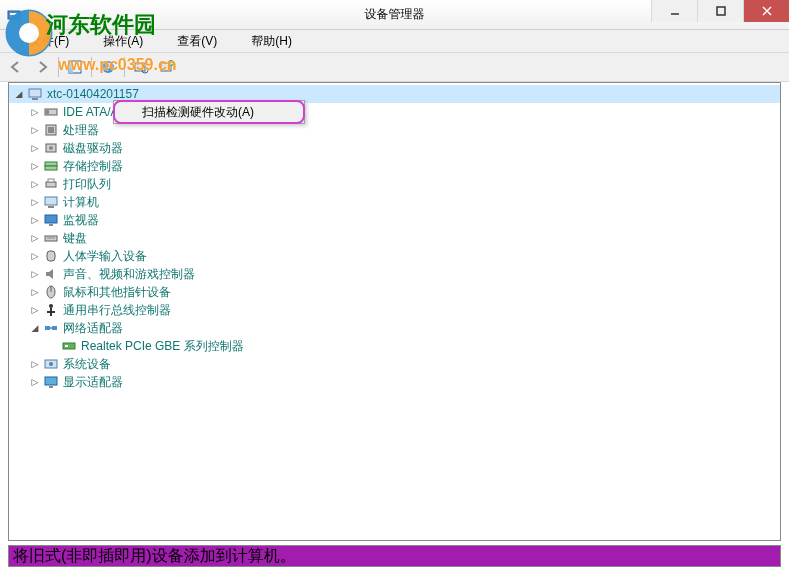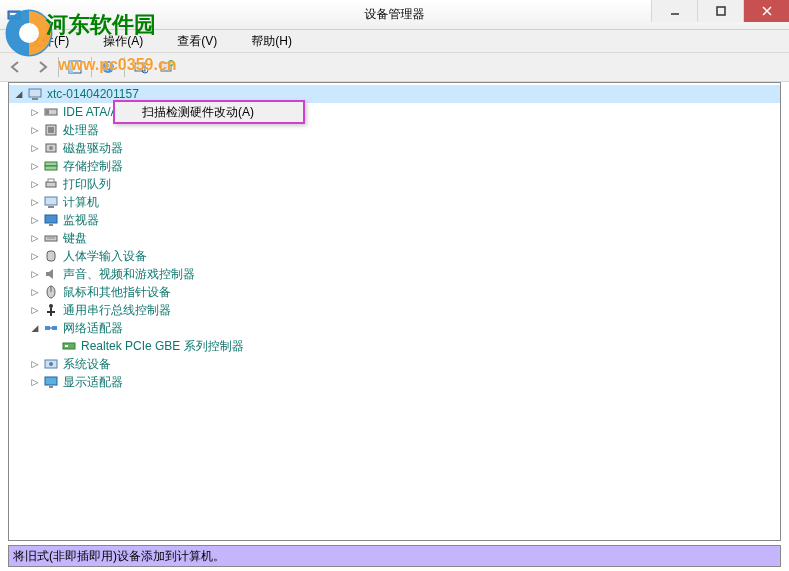--- a/index.html
+++ b/index.html
@@ -23,24 +23,24 @@
 .tree { padding: 2px 0; font-size: 12px; }
 .tree-row { display: flex; align-items: center; height: 18px; padding-left: 4px; white-space: nowrap; }
 .tree-row.selected { background: #cce8ff; }
 .tree-row.level1 { padding-left: 20px; }
 .tree-row.level2 { padding-left: 52px; }
 .expander { width: 12px; height: 12px; display: inline-flex; align-items: center; justify-content: center; font-size: 9px; color: #555; margin-right: 2px; }
 .node-icon { width: 16px; height: 16px; margin-right: 4px; display: inline-flex; align-items: center; justify-content: center; }
 .node-label { color: #0f766e; }
 
 .context-menu { position: absolute; top: 100px; left: 113px; width: 192px; background: #f0f0f0; border: 1px solid #a0a0a0; box-shadow: 2px 2px 4px rgba(0,0,0,0.2); font-size: 12px; }
-.context-item { height: 22px; display: flex; align-items: center; padding-left: 28px; }
+.context-item { height: 22px; display: flex; align-items: center; padding-left: 28px; border-radius: 7px; }
 .context-item.highlighted { outline: 2px solid #d040d0; outline-offset: -1px; }
 
-.statusbar { position: absolute; bottom: 4px; left: 8px; right: 8px; height: 22px; border: 1px solid #888; background: #c4b5fd; font-size: 12px; display: flex; align-items: center; padding-left: 4px; }
+.statusbar { position: absolute; bottom: 4px; left: 8px; right: 8px; height: 22px; border: 1px solid #888; background: #a21caf; font-size: 16px; display: flex; align-items: center; padding-left: 4px; }
 
 .watermark { position: absolute; top: 8px; left: 4px; pointer-events: none; opacity: 0.95; z-index: 50; }
 .watermark-text { position: absolute; top: 56px; left: 58px; font-size: 16px; font-weight: bold; color: #f7a030; text-shadow: 0 0 2px #fff; pointer-events: none; z-index: 50; }
 .watermark-cn { position: absolute; top: 10px; left: 46px; font-size: 22px; font-weight: bold; color: #008000; pointer-events: none; z-index: 50; font-family: "KaiTi","SimSun"; }
 
 svg { display: block; }
 </style>
 </head>
 <body>
 

